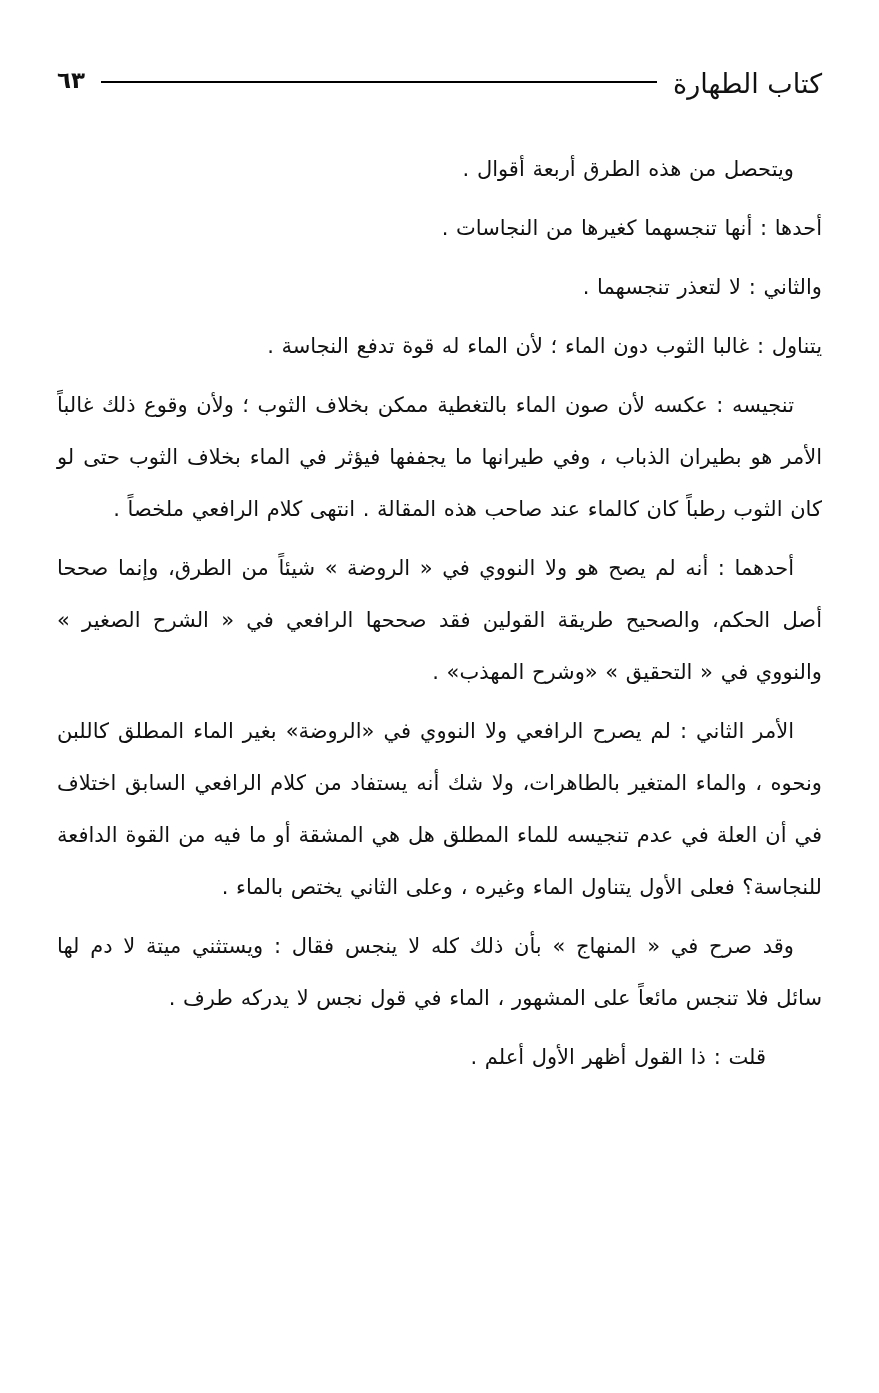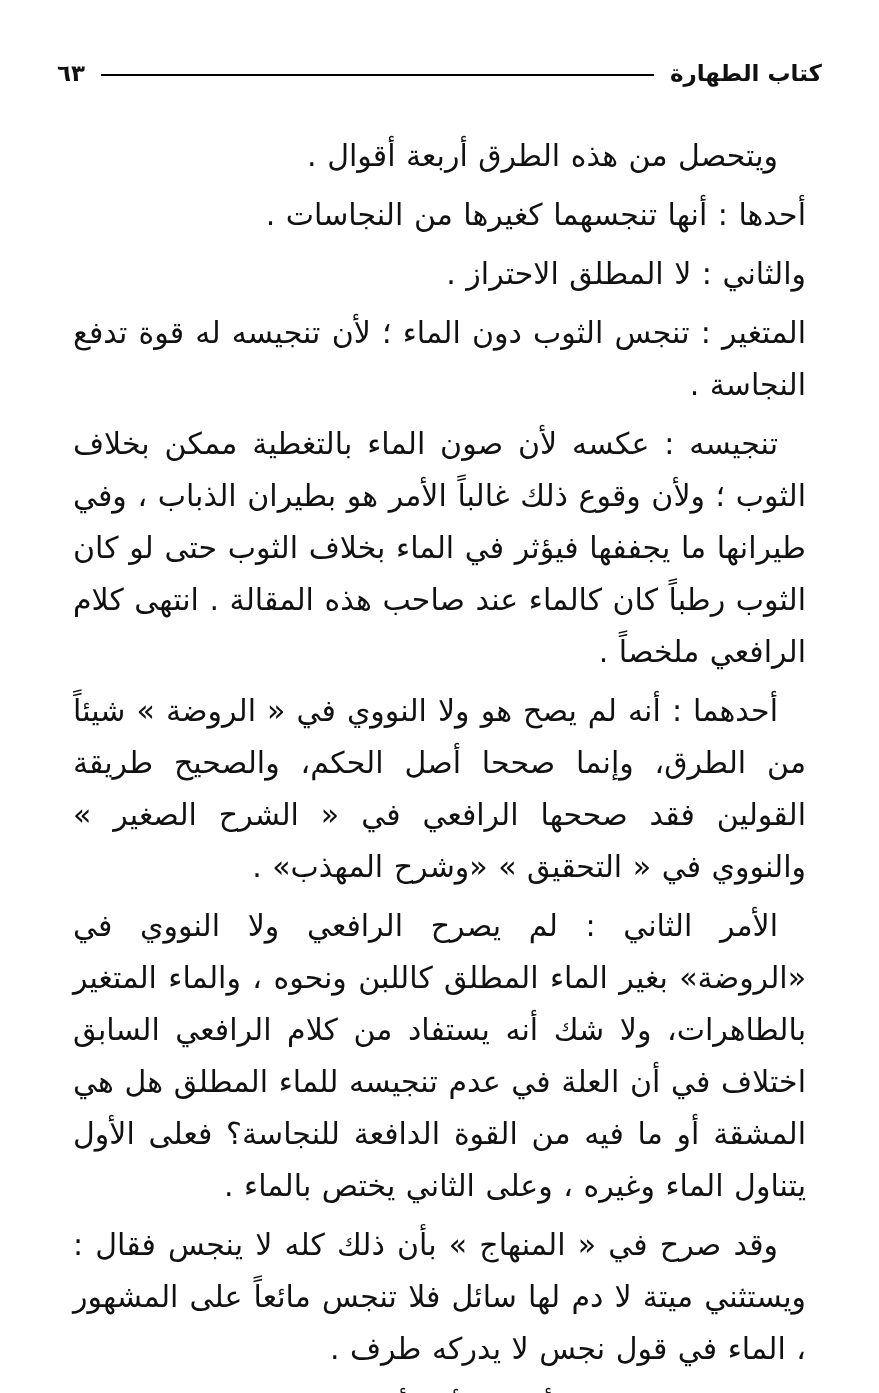--- a/index.html
+++ b/index.html
@@ -22,43 +22,44 @@
     padding: 60px 57px 40px 57px;
     background: #ffffff;
   }
   .page-header {
     display: flex;
     align-items: center;
     gap: 16px;
     margin-bottom: 44px;
   }
   .book-title {
-    font-size: 23px;
-    font-weight: bold;
+    font-size: 27px;
+    font-weight: normal;
     white-space: nowrap;
     letter-spacing: 0;
+    margin-top: 8px;
   }
   .header-rule {
     flex: 1;
     height: 2px;
     background: #000000;
     position: relative;
     top: 2px;
   }
   .page-number {
     font-size: 23px;
     font-weight: bold;
     white-space: nowrap;
     text-align: center;
   }
   .body-text p {
-    font-size: 30px;
+    font-size: 21px;
     line-height: 52px;
     text-align: justify;
-    margin: 7px 16px;
+    margin: 7px 0;
     word-spacing: 1px;
   }
   .body-text p .lead {
     font-weight: normal;
   }
   .ind1 { text-indent: 28px; }
   .ind2 { text-indent: 56px; }
 </style>
 </head>
 <body>
@@ -78,26 +79,26 @@
       <span class="rest">ويتحصل من هذه الطرق أربعة أقوال .</span>
     </p>
 
     <p>
       <span class="lead">أحدها :</span>
       <span class="rest">أنها تنجسهما كغيرها من النجاسات .</span>
     </p>
 
     <p>
       <span class="lead">والثاني :</span>
-      <span class="rest">لا المطلق الاحتراز .</span>
+      <span class="rest">لا لتعذر تنجسهما .</span>
     </p>
 
     <p>
-      <span class="lead">المتغير :</span>
-      <span class="rest">تنجس الثوب دون الماء ؛ لأن تنجيسه له قوة تدفع النجاسة .</span>
+      <span class="lead">يتناول :</span>
+      <span class="rest">غالبا الثوب دون الماء ؛ لأن الماء له قوة تدفع النجاسة .</span>
     </p>
 
     <p class="ind1">
       <span class="lead">تنجيسه :</span>
       <span class="rest">عكسه لأن صون الماء بالتغطية ممكن بخلاف الثوب ؛ ولأن وقوع ذلك غالباً الأمر هو بطيران الذباب ، وفي طيرانها ما يجففها فيؤثر في الماء بخلاف الثوب حتى لو كان الثوب رطباً كان كالماء عند صاحب هذه المقالة . انتهى كلام الرافعي ملخصاً .</span>
     </p>
 
 
     <p class="ind1">
       <span class="lead">أحدهما :</span>

